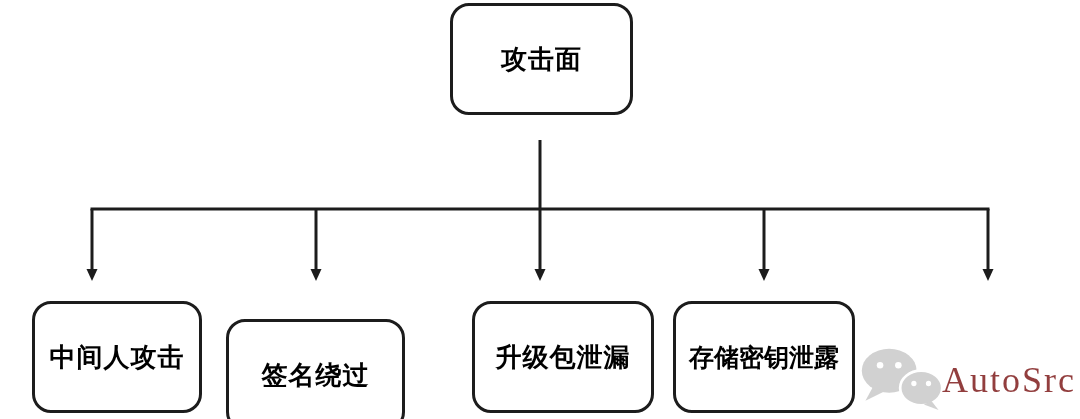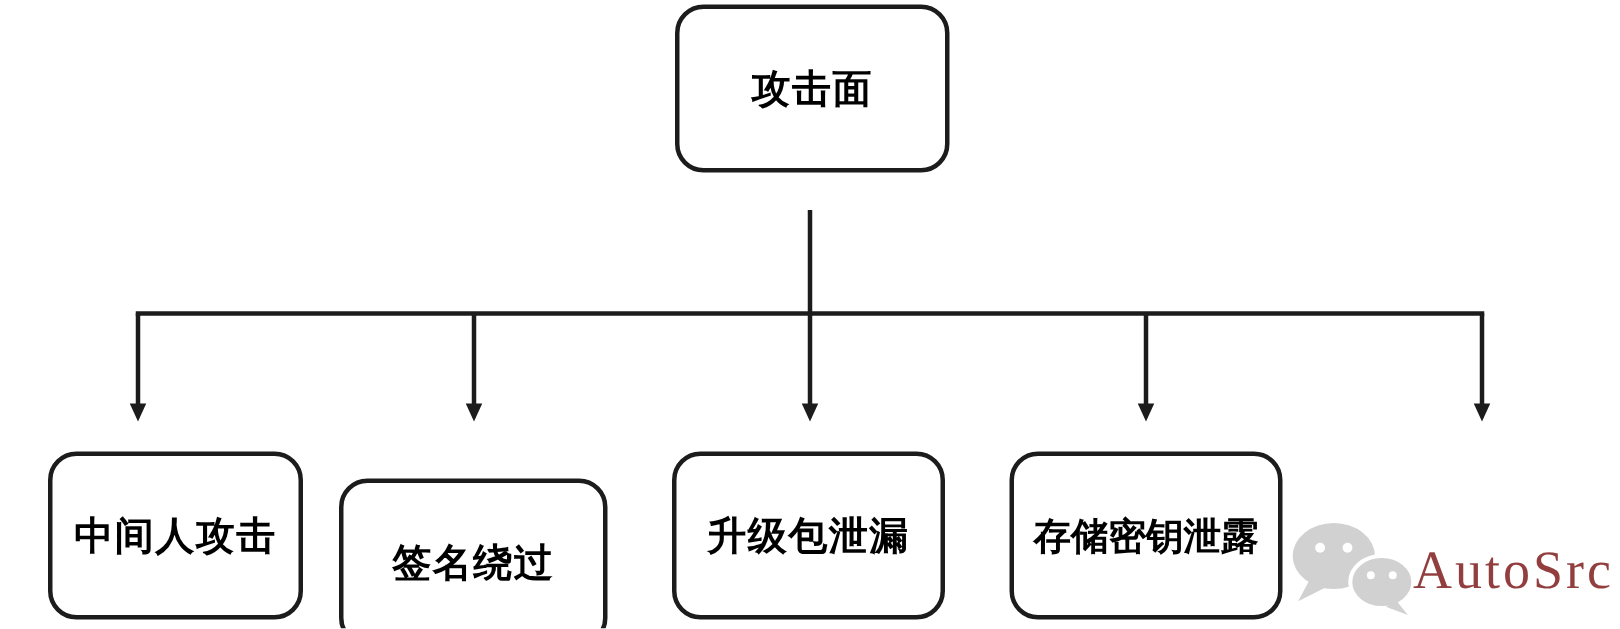--- a/index.html
+++ b/index.html
@@ -95,21 +95,21 @@
   </div>
 
   <div class="node" style="left:8px; top:301px; width:170px; height:112px;margin-left:24px;">
     <span>中间人攻击</span>
   </div>
 
   <div class="node" style="left:226px; top:301px; width:179px; height:112px;margin-top:18px;">
     <span>签名绕过</span>
   </div>
 
-  <div class="node" style="left:448px; top:301px; width:182px; height:112px;">
+  <div class="node" style="left:472px; top:301px; width:182px; height:112px;">
     <span>升级包泄漏</span>
   </div>
 
   <div class="node wide-text" style="left:673px; top:301px; width:182px; height:112px;">
     <span>存储密钥泄露</span>
   </div>
 
 
   <div class="watermark">
     <svg class="watermark-logo" viewBox="0 0 100 70" xmlns="http://www.w3.org/2000/svg">

